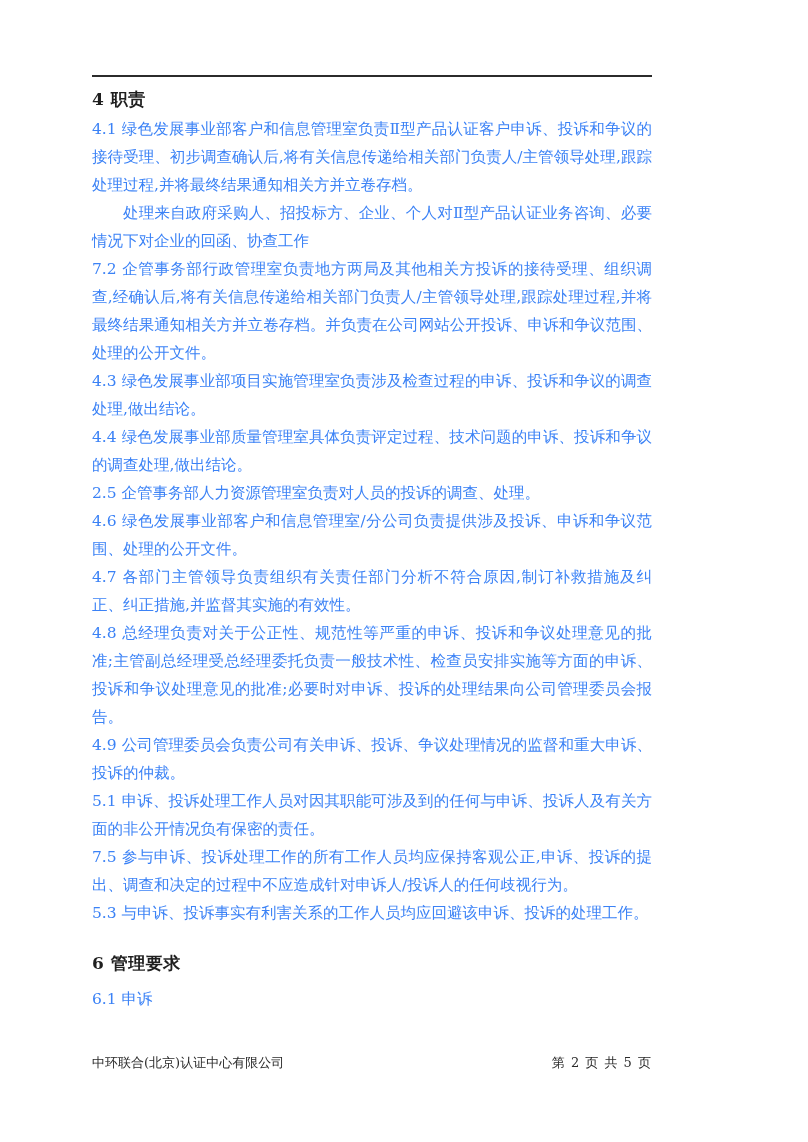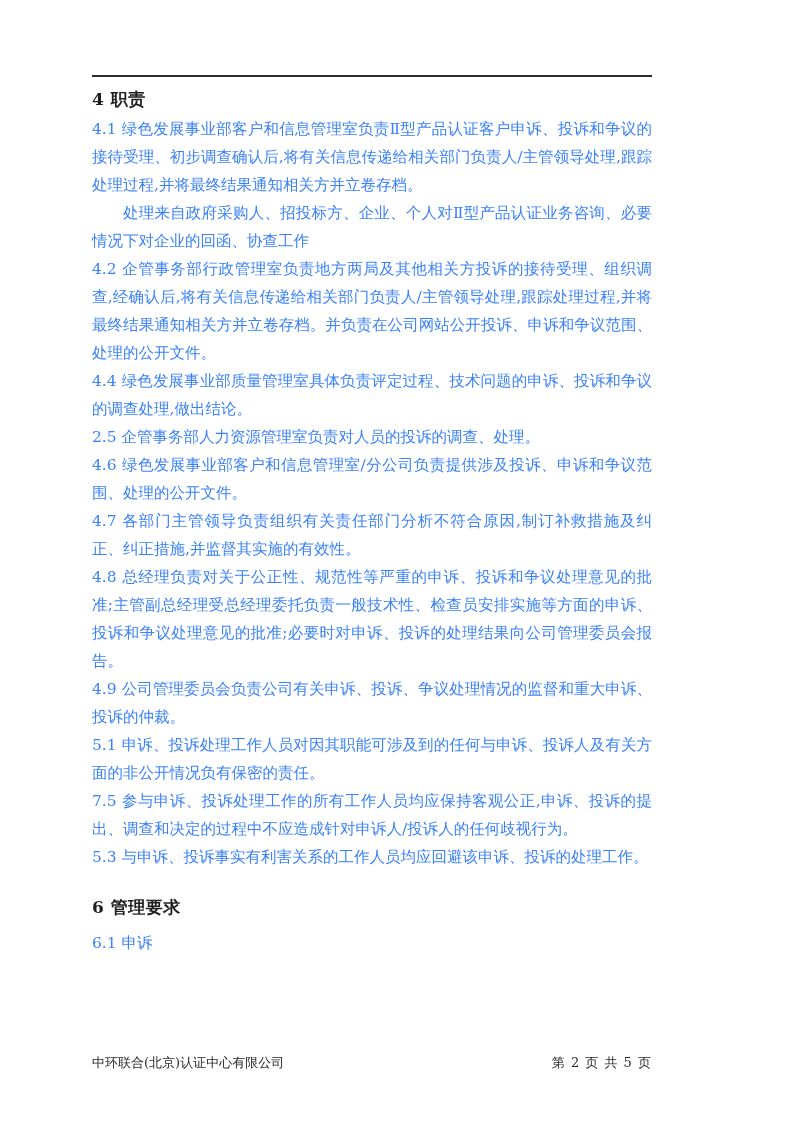--- a/index.html
+++ b/index.html
@@ -63,21 +63,22 @@
 <div class="page">
 
   <div class="header-rule"></div>
 
   <div class="content">
 
     <div class="section section-4">
       <div class="sec-heading">4 职责</div>
       <p class="para">4.1 绿色发展事业部客户和信息管理室负责Ⅱ型产品认证客户申诉、投诉和争议的接待受理、初步调查确认后,将有关信息传递给相关部门负责人/主管领导处理,跟踪处理过程,并将最终结果通知相关方并立卷存档。</p>
       <p class="para indent">处理来自政府采购人、招投标方、企业、个人对Ⅱ型产品认证业务咨询、必要情况下对企业的回函、协查工作</p>
-      <p class="para">4.2 企管事务部行政管理室负责地方两局及其他相关方投诉的接待受理、组织调查,经确认后,将有关信息传递给相关部门负责人/主管领导处理,跟踪处理过程,并将最终结果通知相关方并立卷存档。并负责在公司网站公开投诉、申诉和争议范围、处理的公开文件。</p>
+      <p class="para">7.2 企管事务部行政管理室负责地方两局及其他相关方投诉的接待受理、组织调查,经确认后,将有关信息传递给相关部门负责人/主管领导处理,跟踪处理过程,并将最终结果通知相关方并立卷存档。并负责在公司网站公开投诉、申诉和争议范围、处理的公开文件。</p>
+      <p class="para">4.3 绿色发展事业部项目实施管理室负责涉及检查过程的申诉、投诉和争议的调查处理,做出结论。</p>
       <p class="para">4.4 绿色发展事业部质量管理室具体负责评定过程、技术问题的申诉、投诉和争议的调查处理,做出结论。</p>
       <p class="para">2.5 企管事务部人力资源管理室负责对人员的投诉的调查、处理。</p>
       <p class="para">4.6 绿色发展事业部客户和信息管理室/分公司负责提供涉及投诉、申诉和争议范围、处理的公开文件。</p>
       <p class="para">4.7 各部门主管领导负责组织有关责任部门分析不符合原因,制订补救措施及纠正、纠正措施,并监督其实施的有效性。</p>
       <p class="para">4.8 总经理负责对关于公正性、规范性等严重的申诉、投诉和争议处理意见的批准;主管副总经理受总经理委托负责一般技术性、检查员安排实施等方面的申诉、投诉和争议处理意见的批准;必要时对申诉、投诉的处理结果向公司管理委员会报告。</p>
       <p class="para">4.9 公司管理委员会负责公司有关申诉、投诉、争议处理情况的监督和重大申诉、投诉的仲裁。</p>
     </div>
 
     <div class="section section-5">
       <p class="para">5.1 申诉、投诉处理工作人员对因其职能可涉及到的任何与申诉、投诉人及有关方面的非公开情况负有保密的责任。</p>

